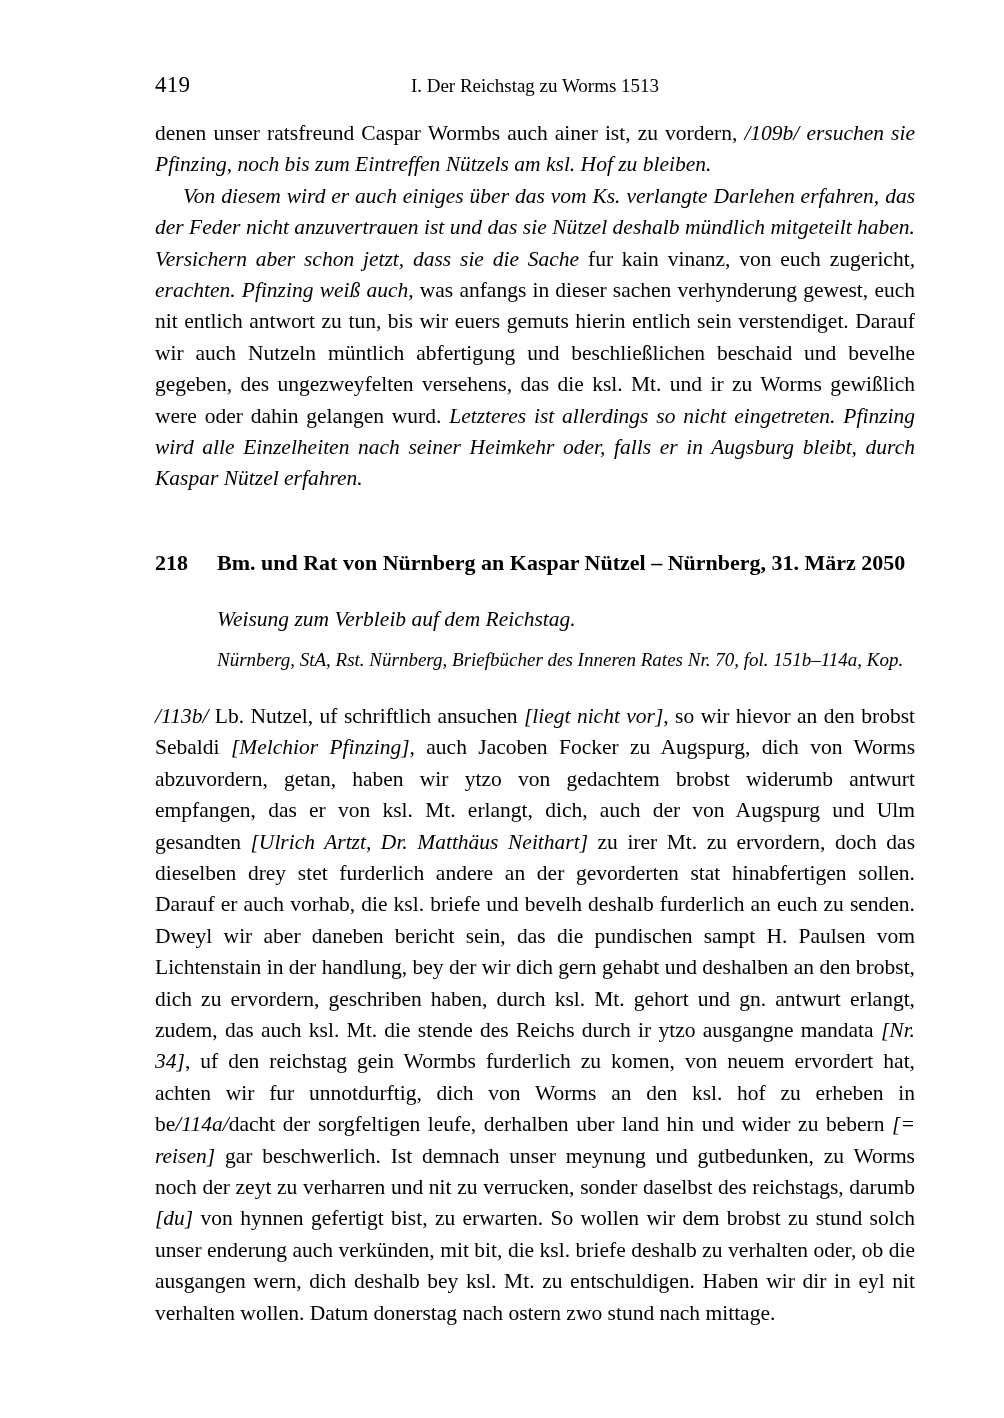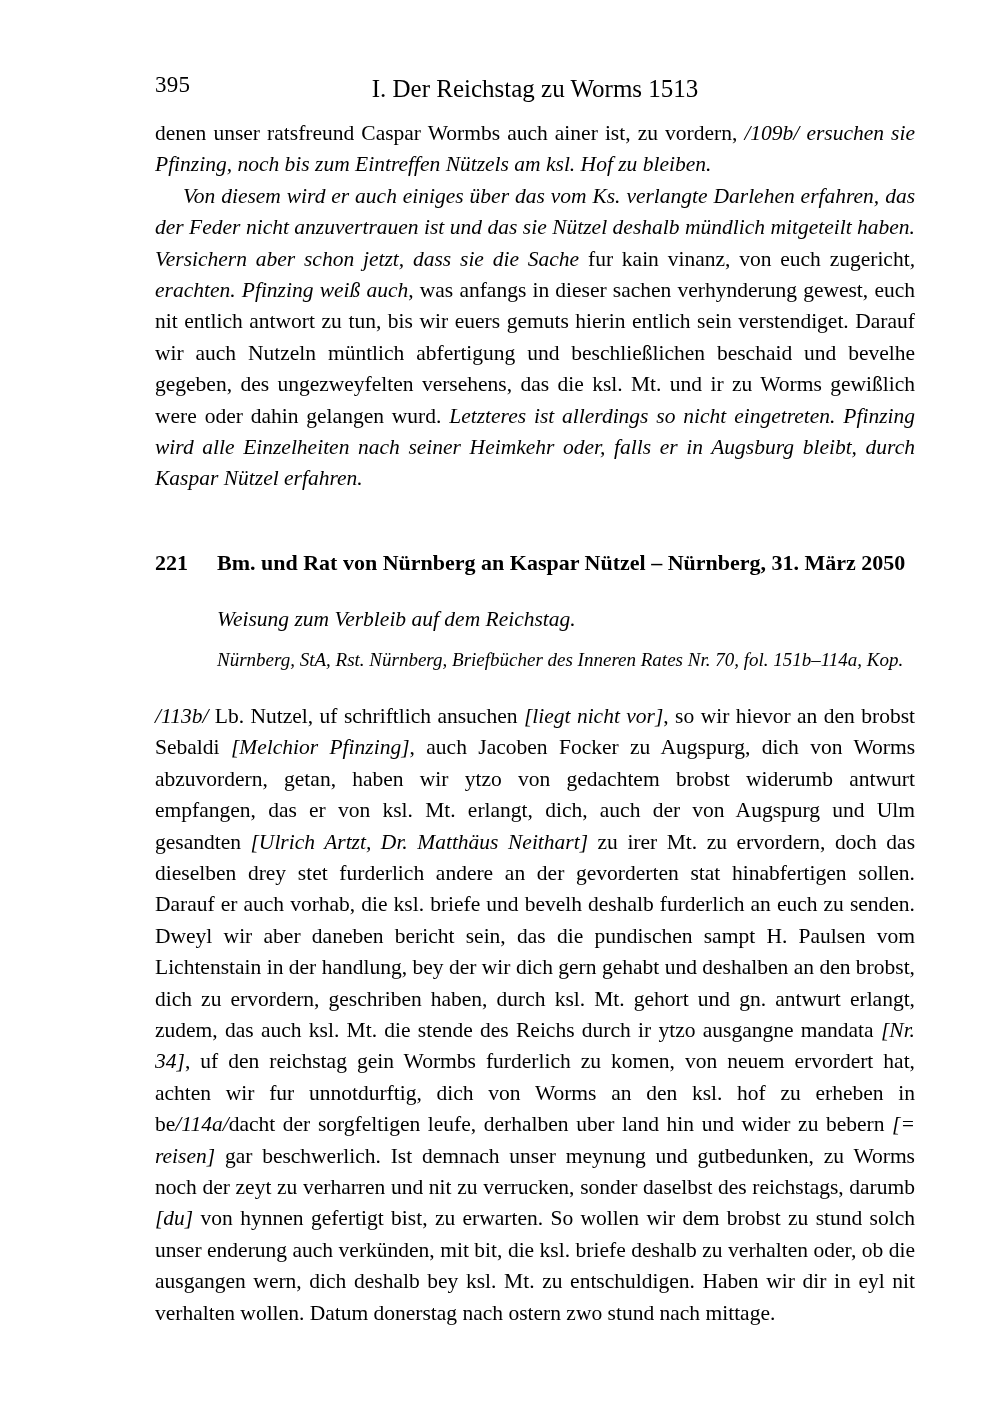--- a/index.html
+++ b/index.html
@@ -36,21 +36,21 @@
     top: 0;
     font-size: 23px;
     letter-spacing: 0.2px;
   }
   .head-title {
     position: absolute;
     left: 0;
     top: 3px;
     width: 760px;
     text-align: center;
-    font-size: 25px;
+    font-size: 19px;
   }
   .body-col {
     position: absolute;
     left: 155px;
     top: 118px;
     width: 760px;
   }
   p {
     margin: 0;
     font-size: 21.5px;
@@ -94,31 +94,31 @@
   .maintext {
     margin-top: 28px;
   }
 </style>
 </head>
 <body>
 
 <div class="page">
 
   <div class="running-head">
-    <div class="folio">395</div>
+    <div class="folio">419</div>
     <div class="head-title">I. Der Reichstag zu Worms 1513</div>
   </div>
 
   <div class="body-col">
 
     <p id="p1"><span>denen unser ratsfreund Caspar Wormbs auch ainer ist, zu vordern, </span><span class="it">/109b/ ersuchen sie Pfinzing, noch bis zum Eintreffen Nützels am ksl. Hof zu bleiben.</span></p>
     <p class="indent" id="p2"><span class="it">Von diesem wird er auch einiges über das vom Ks. verlangte Darlehen erfahren, das der Feder nicht anzuvertrauen ist und das sie Nützel deshalb mündlich mitgeteilt haben. Versichern aber schon jetzt, dass sie die Sache </span><span>fur kain vinanz, von euch zugericht</span><span class="it">, erachten. Pfinzing weiß auch,</span><span> was anfangs in dieser sachen verhynderung gewest, euch nit entlich antwort zu tun, bis wir euers gemuts hierin entlich sein verstendiget. Darauf wir auch Nutzeln müntlich abfertigung und beschließlichen beschaid und bevelhe gegeben, des ungezweyfelten versehens, das die ksl. Mt. und ir zu Worms gewißlich were oder dahin gelangen wurd. </span><span class="it">Letzteres ist allerdings so nicht eingetreten. Pfinzing wird alle Einzelheiten nach seiner Heimkehr oder, falls er in Augsburg bleibt, durch Kaspar Nützel erfahren.</span></p>
 
     <div class="section-head">
-      <span class="num">221</span><span class="ttl">Bm. und Rat von Nürnberg an Kaspar Nützel – Nürnberg, 31. März 2050</span>
+      <span class="num">218</span><span class="ttl">Bm. und Rat von Nürnberg an Kaspar Nützel – Nürnberg, 31. März 2050</span>
     </div>
 
     <div class="sec-body">
       <p class="regest">Weisung zum Verbleib auf dem Reichstag.</p>
       <p class="source">Nürnberg, StA, Rst. Nürnberg, Briefbücher des Inneren Rates Nr. 70, fol. 151b–114a, Kop.</p>
     </div>
 
     <p class="maintext" id="main-text"><span class="it">/113b/</span><span> Lb. Nutzel, uf schriftlich ansuchen </span><span class="it">[liegt nicht vor]</span><span>, so wir hievor an den brobst Sebaldi </span><span class="it">[Melchior Pfinzing]</span><span>, auch Jacoben Focker zu Augspurg, dich von Worms abzuvordern, getan, haben wir ytzo von gedachtem brobst widerumb antwurt empfangen, das er von ksl. Mt. erlangt, dich, auch der von Augspurg und Ulm gesandten </span><span class="it">[Ulrich Artzt, Dr. Matthäus Neithart]</span><span> zu irer Mt. zu ervordern, doch das dieselben drey stet furderlich andere an der gevorderten stat hinabfertigen sollen. Darauf er auch vorhab, die ksl. briefe und bevelh deshalb furderlich an euch zu senden. Dweyl wir aber daneben bericht sein, das die pundischen sampt H. Paulsen vom Lichtenstain in der handlung, bey der wir dich gern gehabt und deshalben an den brobst, dich zu ervordern, geschriben haben, durch ksl. Mt. gehort und gn. antwurt erlangt, zudem, das auch ksl. Mt. die stende des Reichs durch ir ytzo ausgangne mandata </span><span class="it">[Nr. 34]</span><span>, uf den reichstag gein Wormbs furderlich zu komen, von neuem ervordert hat, achten wir fur unnotdurftig, dich von Worms an den ksl. hof zu erheben in be</span><span class="it">/114a/</span><span>dacht der sorgfeltigen leufe, derhalben uber land hin und wider zu bebern </span><span class="it">[= reisen]</span><span> gar beschwerlich. Ist demnach unser meynung und gutbedunken, zu Worms noch der zeyt zu verharren und nit zu verrucken, sonder daselbst des reichstags, darumb </span><span class="it">[du]</span><span> von hynnen gefertigt bist, zu erwarten. So wollen wir dem brobst zu stund solch unser enderung auch verkünden, mit bit, die ksl. briefe deshalb zu verhalten oder, ob die ausgangen wern, dich deshalb bey ksl. Mt. zu entschuldigen. Haben wir dir in eyl nit verhalten wollen. Datum donerstag nach ostern zwo stund nach mittage.</span></p>
 
   </div>

